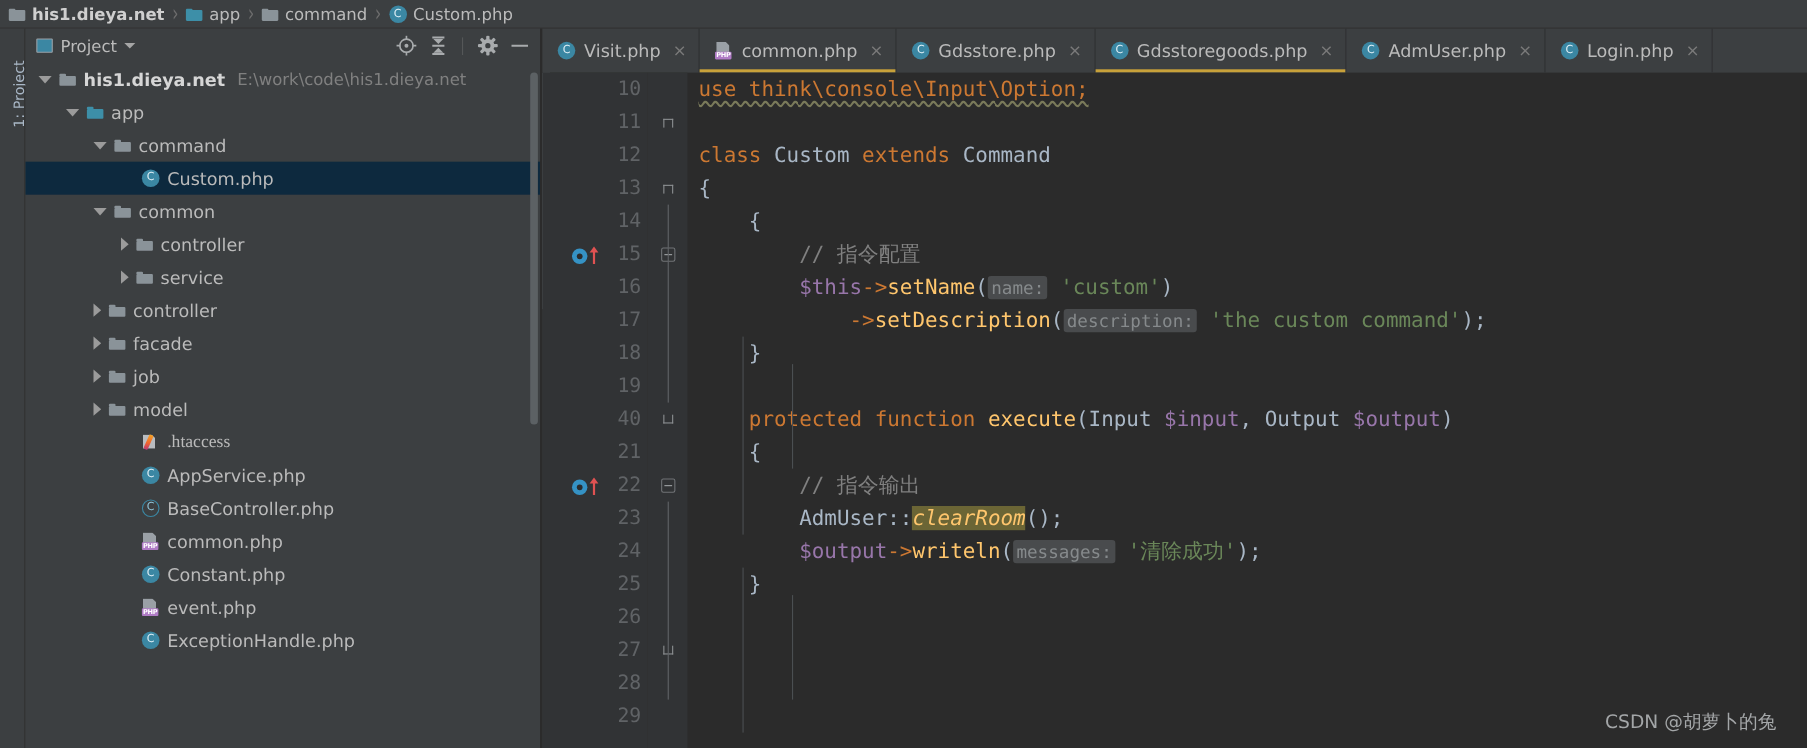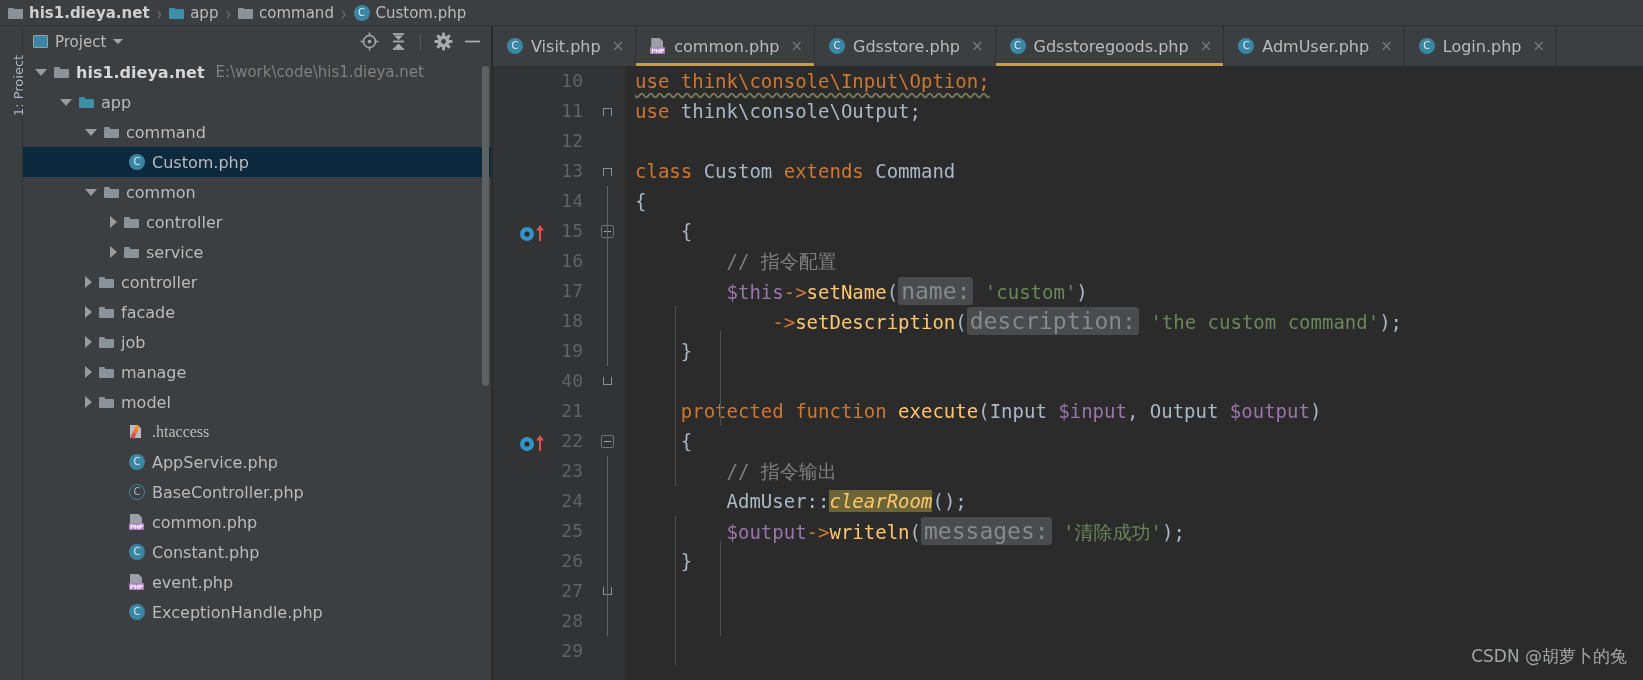--- a/index.html
+++ b/index.html
@@ -432,35 +432,35 @@
   .fn  { color: #ffc66d; }
   .var { color: #9876aa; }
   .str { color: #6a8759; }
   .cmt { color: #808080; }
   .pm  { color: #a9b7c6; }
   .hint {
     color: #868a8c;
     background: #494b4d;
     border-radius: 3px;
     padding: 1px 3px;
-    font-size: 23px;
+    font-size: 16px;
   }
   .hl-italic {
     color: #ffc66d;
     font-style: italic;
     background: #6b6535;
   }
   .wavy {
     text-decoration: underline wavy #7a7a5a;
     text-underline-offset: 4px;
   }
 
   .watermark {
     position: absolute;
-    right: 16px;
+    right: 28px;
     bottom: 12px;
     color: #b9bcbe;
     font-size: 17px;
     font-family: "DejaVu Sans", "Liberation Sans", sans-serif;
     opacity: 0.85;
   }
 </style>
 </head>
 <body>
 
@@ -592,25 +592,20 @@
             <span class="label">facade</span>
           </div>
           <div class="tree-row" style="padding-left: 60px;">
             <span class="tw closed"></span>
             <span class="ic-folder"></span>
             <span class="label">job</span>
           </div>
           <div class="tree-row" style="padding-left: 60px;">
             <span class="tw closed"></span>
             <span class="ic-folder"></span>
-            <span class="label">manage</span>
-          </div>
-          <div class="tree-row" style="padding-left: 60px;">
-            <span class="tw closed"></span>
-            <span class="ic-folder"></span>
             <span class="label">model</span>
           </div>
           <div class="tree-row" style="padding-left: 85px; font-family: Liberation Serif, serif;">
             <span class="tw none"></span>
             <span class="ic-htaccess">
               <span class="sheet"></span>
               <span class="pen"></span>
             </span>
             <span class="label">.htaccess</span>
           </div>
@@ -808,21 +803,20 @@
             <div class="fold-row"></div>
             <div class="fold-line" style="top: 120px; height: 180px;"></div>
             <div class="fold-line" style="top: 390px; height: 180px;"></div>
           </div>
         <div class="code-text" id="codetext">
           <div class="indent-guide" style="left:50px; top:240px; height:180px;"></div>
           <div class="indent-guide" style="left:95px; top:265px; height:95px;"></div>
           <div class="indent-guide" style="left:50px; top:450px; height:150px;"></div>
           <div class="indent-guide" style="left:95px; top:475px; height:95px;"></div>
         <div class="code-row"><span class="kw wavy">use think\console\Input\Option;</span></div>
-            <div class="code-row"><span class="kw">use</span><span class="cls"> think\console\Output</span><span class="pm">;</span></div>
             <div class="code-row"></div>
             <div class="code-row"><span class="kw">class</span><span class="cls"> Custom </span><span class="kw">extends</span><span class="cls"> Command</span></div>
             <div class="code-row"><span class="pm">{</span></div>
             <div class="code-row"><span class="pm">    {</span></div>
             <div class="code-row"><span class="cmt">        // 指令配置</span></div>
             <div class="code-row"><span class="var">        $this</span><span class="kw">-&gt;</span><span class="fn">setName</span><span class="pm">(</span><span class="hint">name:</span><span class="str"> 'custom'</span><span class="pm">)</span></div>
             <div class="code-row"><span class="kw">            -&gt;</span><span class="fn">setDescription</span><span class="pm">(</span><span class="hint">description:</span><span class="str"> 'the custom command'</span><span class="pm">);</span></div>
             <div class="code-row"><span class="pm">    }</span></div>
             <div class="code-row"></div>
             <div class="code-row"><span class="kw">    protected function </span><span class="fn">execute</span><span class="pm">(Input </span><span class="var">$input</span><span class="pm">, Output </span><span class="var">$output</span><span class="pm">)</span></div>

